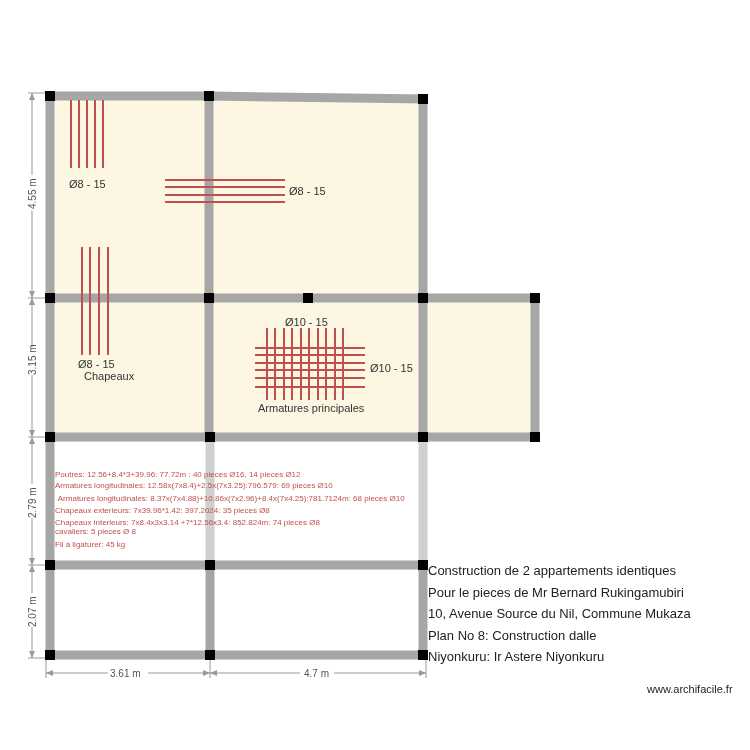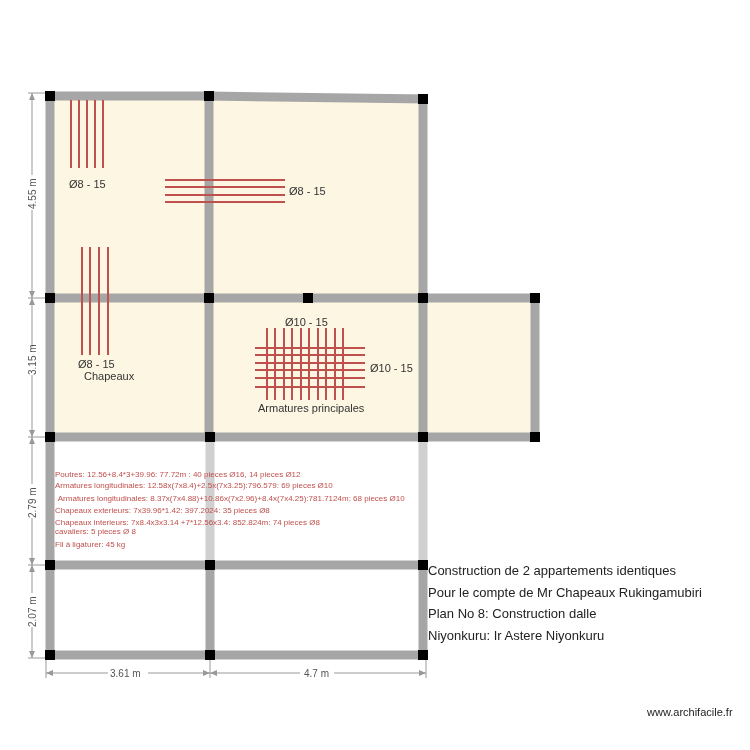--- a/index.html
+++ b/index.html
@@ -3,21 +3,21 @@
   <meta charset="utf-8">
   <style>
     html, body { margin: 0; padding: 0; background: #ffffff; }
     body { width: 750px; height: 750px; position: relative; overflow: hidden; font-family: "Liberation Sans", sans-serif; }
     #plan { position: absolute; left: 0; top: 0; width: 750px; height: 750px; }
     .lbl { font-family: "Liberation Sans", sans-serif; font-size: 11px; fill: #333333; }
     .dim { font-family: "Liberation Sans", sans-serif; font-size: 10px; fill: #555555; }
     .note { font-family: "Liberation Sans", sans-serif; font-size: 8px; fill: #c0504d; }
     .title-block { position: absolute; left: 428px; top: 560px; font-family: "Liberation Sans", sans-serif; font-size: 13px; color: #222222; line-height: 21.5px; }
     .title-block div { white-space: nowrap; }
-    .watermark { position: absolute; left: 647px; top: 683px; font-family: "Liberation Sans", sans-serif; font-size: 11px; color: #222222; margin-top: 23px; }
+    .watermark { position: absolute; left: 647px; top: 683px; font-family: "Liberation Sans", sans-serif; font-size: 11px; color: #222222; }
   </style>
 </head>
 <body>
 
 <svg id="plan" viewBox="0 0 750 750" xmlns="http://www.w3.org/2000/svg">
 
   <g>
     <polygon points="50,96 209,96 209,298 50,298" fill="#fdf6e3"></polygon>
     <polygon points="209,96 423,99 423,298 209,298" fill="#fdf6e3"></polygon>
     <rect x="50" y="298" width="159" height="139" fill="#fdf6e3"></rect>
@@ -164,18 +164,19 @@
     <text class="note" x="56" y="501" xml:space="preserve"> Armatures longitudinales: 8.37x(7x4.88)+10.86x(7x2.96)+8.4x(7x4.25):781.7124m: 68 pieces Ø10</text>
     <text class="note" x="55" y="513">Chapeaux exterieurs: 7x39.96*1.42: 397.2024: 35 pieces Ø8</text>
     <text class="note" x="55" y="525">Chapeaux interieurs: 7x8.4x3x3.14 +7*12.56x3.4: 852.824m: 74 pieces Ø8</text>
     <text class="note" x="55" y="534">cavaliers: 5 pieces Ø 8</text>
     <text class="note" x="55" y="547">Fil à ligaturer: 45 kg</text>
   </g>
 </svg>
 
 <div class="title-block">
   <div>Construction de 2 appartements identiques</div>
-  <div>Pour le compte de Mr Chapeaux Rukingamubiri</div>
+  <div>Pour le pieces de Mr Bernard Rukingamubiri</div>
+  <div>10, Avenue Source du Nil, Commune Mukaza</div>
   <div>Plan No 8: Construction dalle</div>
   <div>Niyonkuru: Ir Astere Niyonkuru</div>
 </div>
 
 <div class="watermark">www.archifacile.fr</div>
 
 </body></html>

